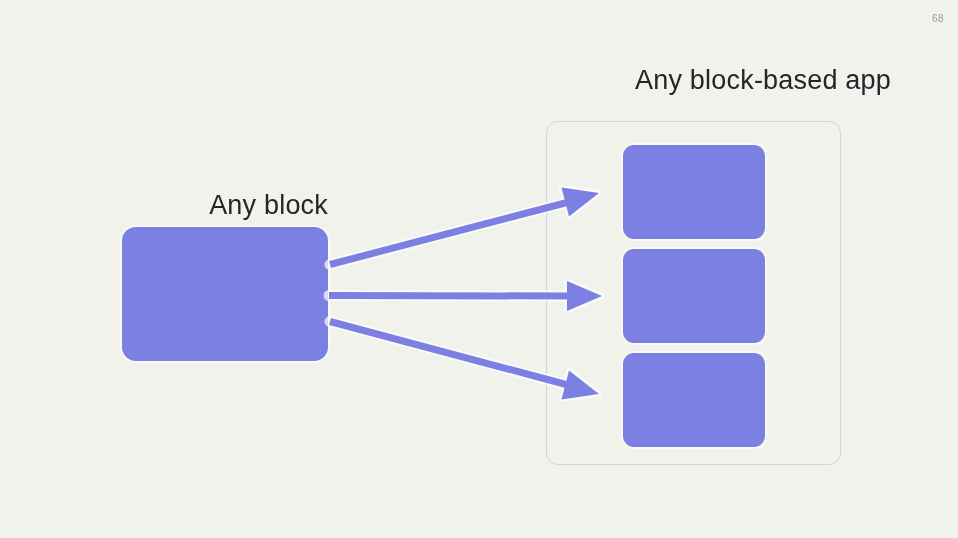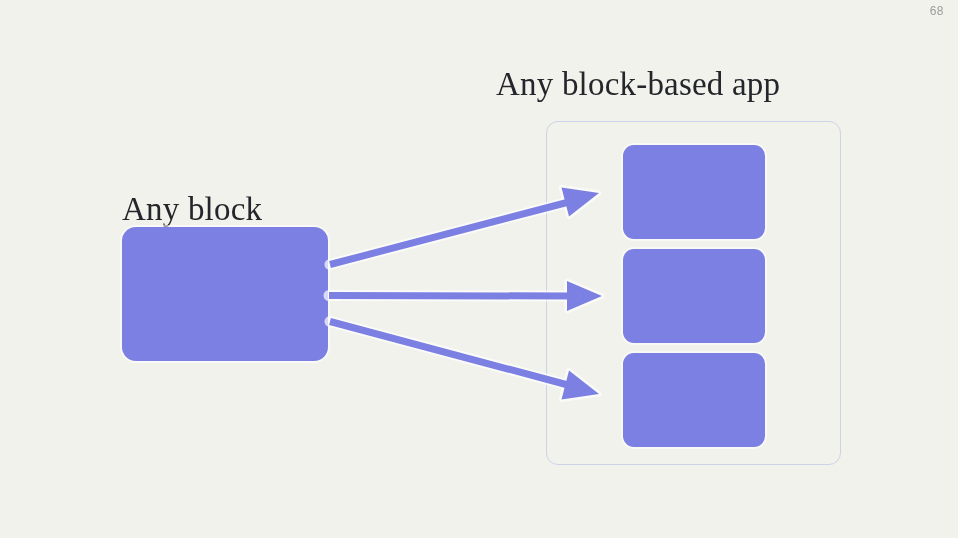--- a/index.html
+++ b/index.html
@@ -15,35 +15,34 @@
     font-family:"Liberation Sans","DejaVu Sans",sans-serif;
     background:var(--background);
   }
   .slide{
     position:relative;
     width:958px;height:538px;
     background:var(--background);
   }
   .page-number{
     position:absolute;
-    top:4px;right:14px;
-    font-size:12px;
+    top:13px;right:14px;
+    font-size:10px;
     color:var(--page-number);
     letter-spacing:.5px;
   }
   .slide-label{
     position:absolute;
     color:var(--title-text);
-    font-size:33px;
+    font-size:27px;
     font-weight:500;
     letter-spacing:.2px;
-    text-align:left;
+    text-align:right;
     line-height:1.1;
     white-space:nowrap;
-    font-family:Liberation Serif, serif;
   }
   .label-source{
     left:122px;top:174px;width:206px;margin-top:17px;
   }
   .label-target{
     left:496px;top:66px;width:395px;
   }
   .big-block{
     position:absolute;
     left:122px;top:227px;

